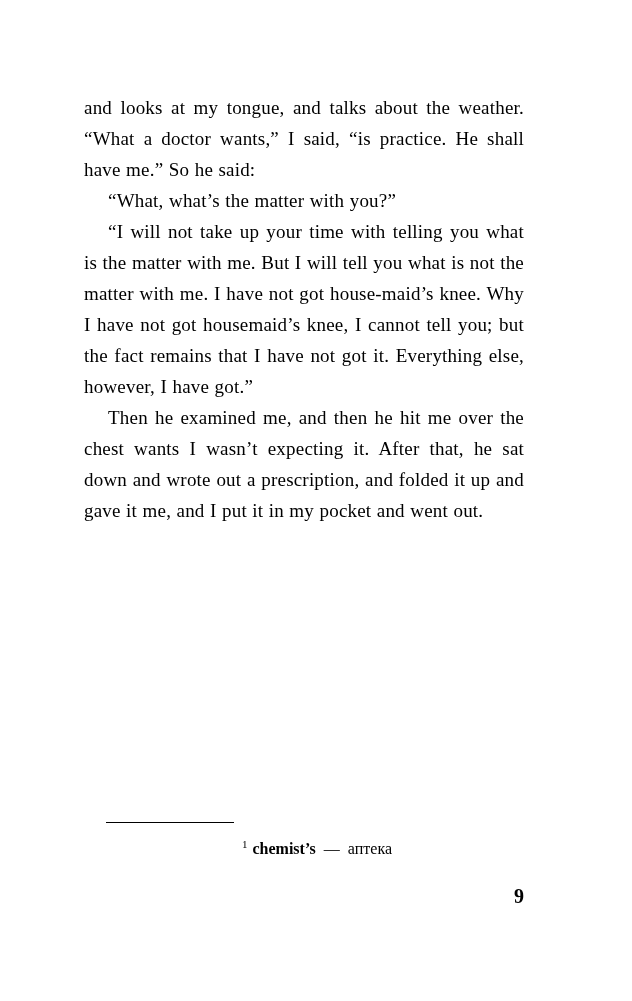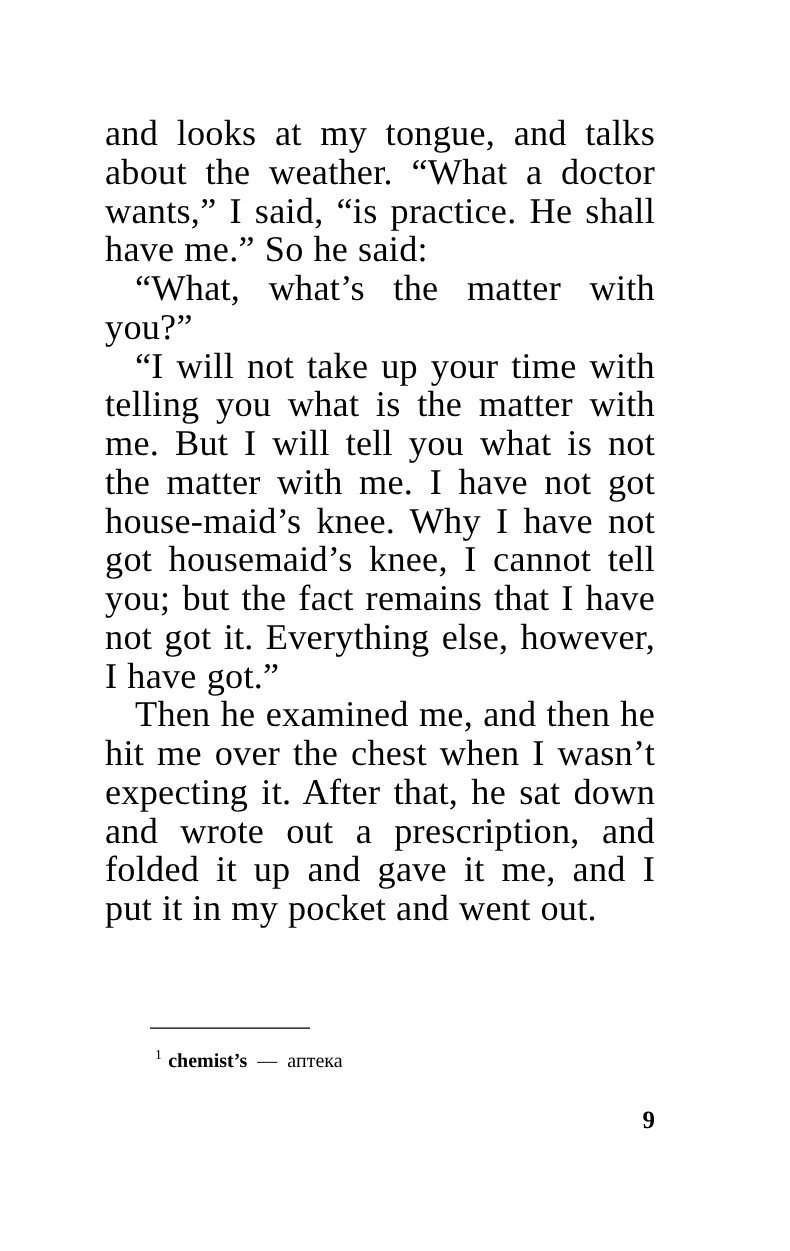--- a/index.html
+++ b/index.html
@@ -24,21 +24,21 @@
     background: #ffffff;
   }
   .text-block {
     position: absolute;
     left: 84px;
     top: 92px;
     width: 440px;
   }
   p.para {
     margin: 0;
-    font-size: 29px;
+    font-size: 19px;
     line-height: 31px;
     text-align: justify;
     text-justify: inter-word;
     letter-spacing: 0.2px;
     word-spacing: 0.5px;
   }
   p.indent {
     text-indent: 24px;
   }
   
@@ -47,23 +47,24 @@
     display: inline-block;
     width: 100%;
   }
   p.para {
     
   }
   p.para::after { content: none; }
 
   .footnote-wrap {
     position: absolute;
-    left: 98px;
+    left: 84px;
     top: 822px;
     width: 440px;
+    text-align: center;
   }
   .footnote-rule {
     width: 128px;
     height: 1px;
     background: #000000;
     margin: 0 0 10px 22px;
   }
   .footnote {
     font-size: 16px;
     line-height: 22px;
@@ -95,21 +96,21 @@
 </style>
 </head>
 <body>
 
 <div class="page">
 
   <div class="text-block">
     <p class="para">and looks at my tongue, and talks about the weather. “What a doctor wants,” I said, “is practice. He shall have me.” So he said:</p>
     <p class="para indent">“What, what’s the matter with you?”</p>
     <p class="para indent">“I will not take up your time with telling you what is the matter with me. But I will tell you what is not the matter with me. I have not got house-maid’s knee. Why I have not got housemaid’s knee, I cannot tell you; but the fact remains that I have not got it. Everything else, however, I have got.”</p>
-    <p class="para indent">Then he examined me, and then he hit me over the chest when I wasn’t expecting it. After that, he sat down and wrote out a prescription, and folded it up and gave it me, and I put it in my pocket and went out.</p>
+    <p class="para indent">Then he examined me, and then he hit me over the chest wants I wasn’t expecting it. After that, he sat down and wrote out a prescription, and folded it up and gave it me, and I put it in my pocket and went out.</p>
   </div>
 
   <div class="footnote-wrap">
     <div class="footnote-rule"></div>
     <div class="footnote"><sup>1</sup><b>chemist’s</b>&nbsp; <span>—</span>&nbsp; <span class="cyr">аптека</span></div>
   </div>
 
   <div class="page-number">9</div>
 
 </div>

